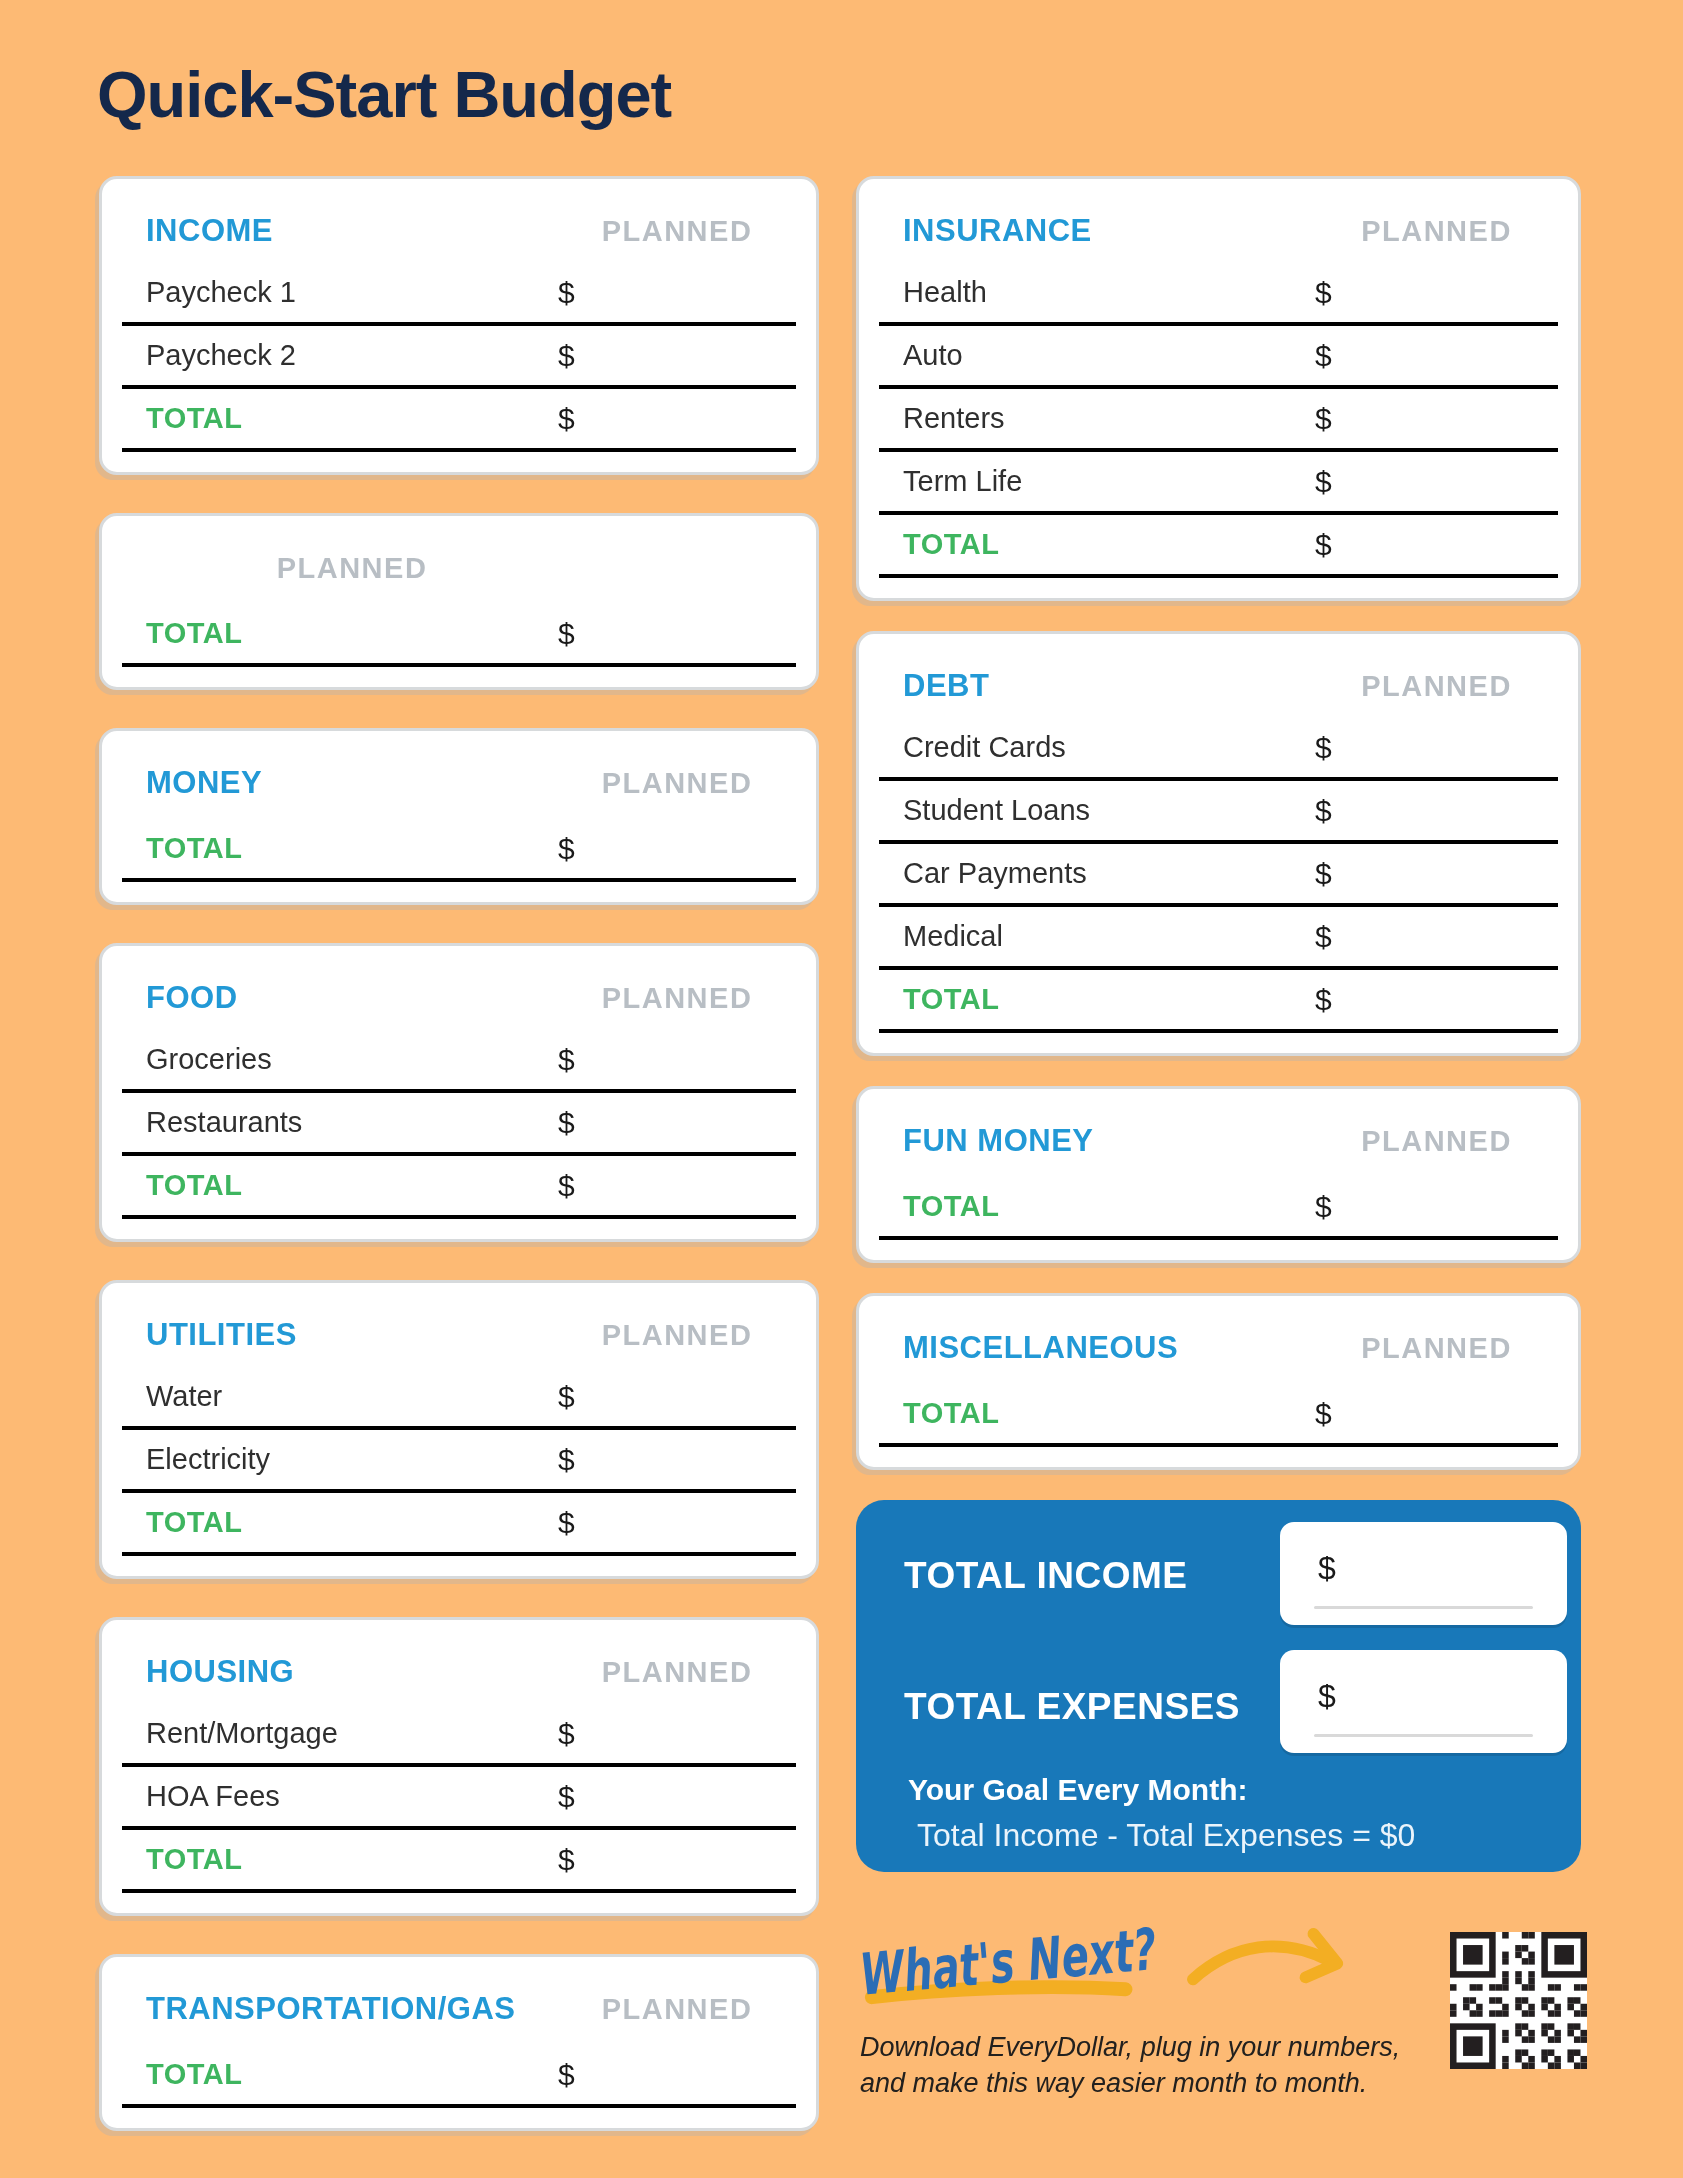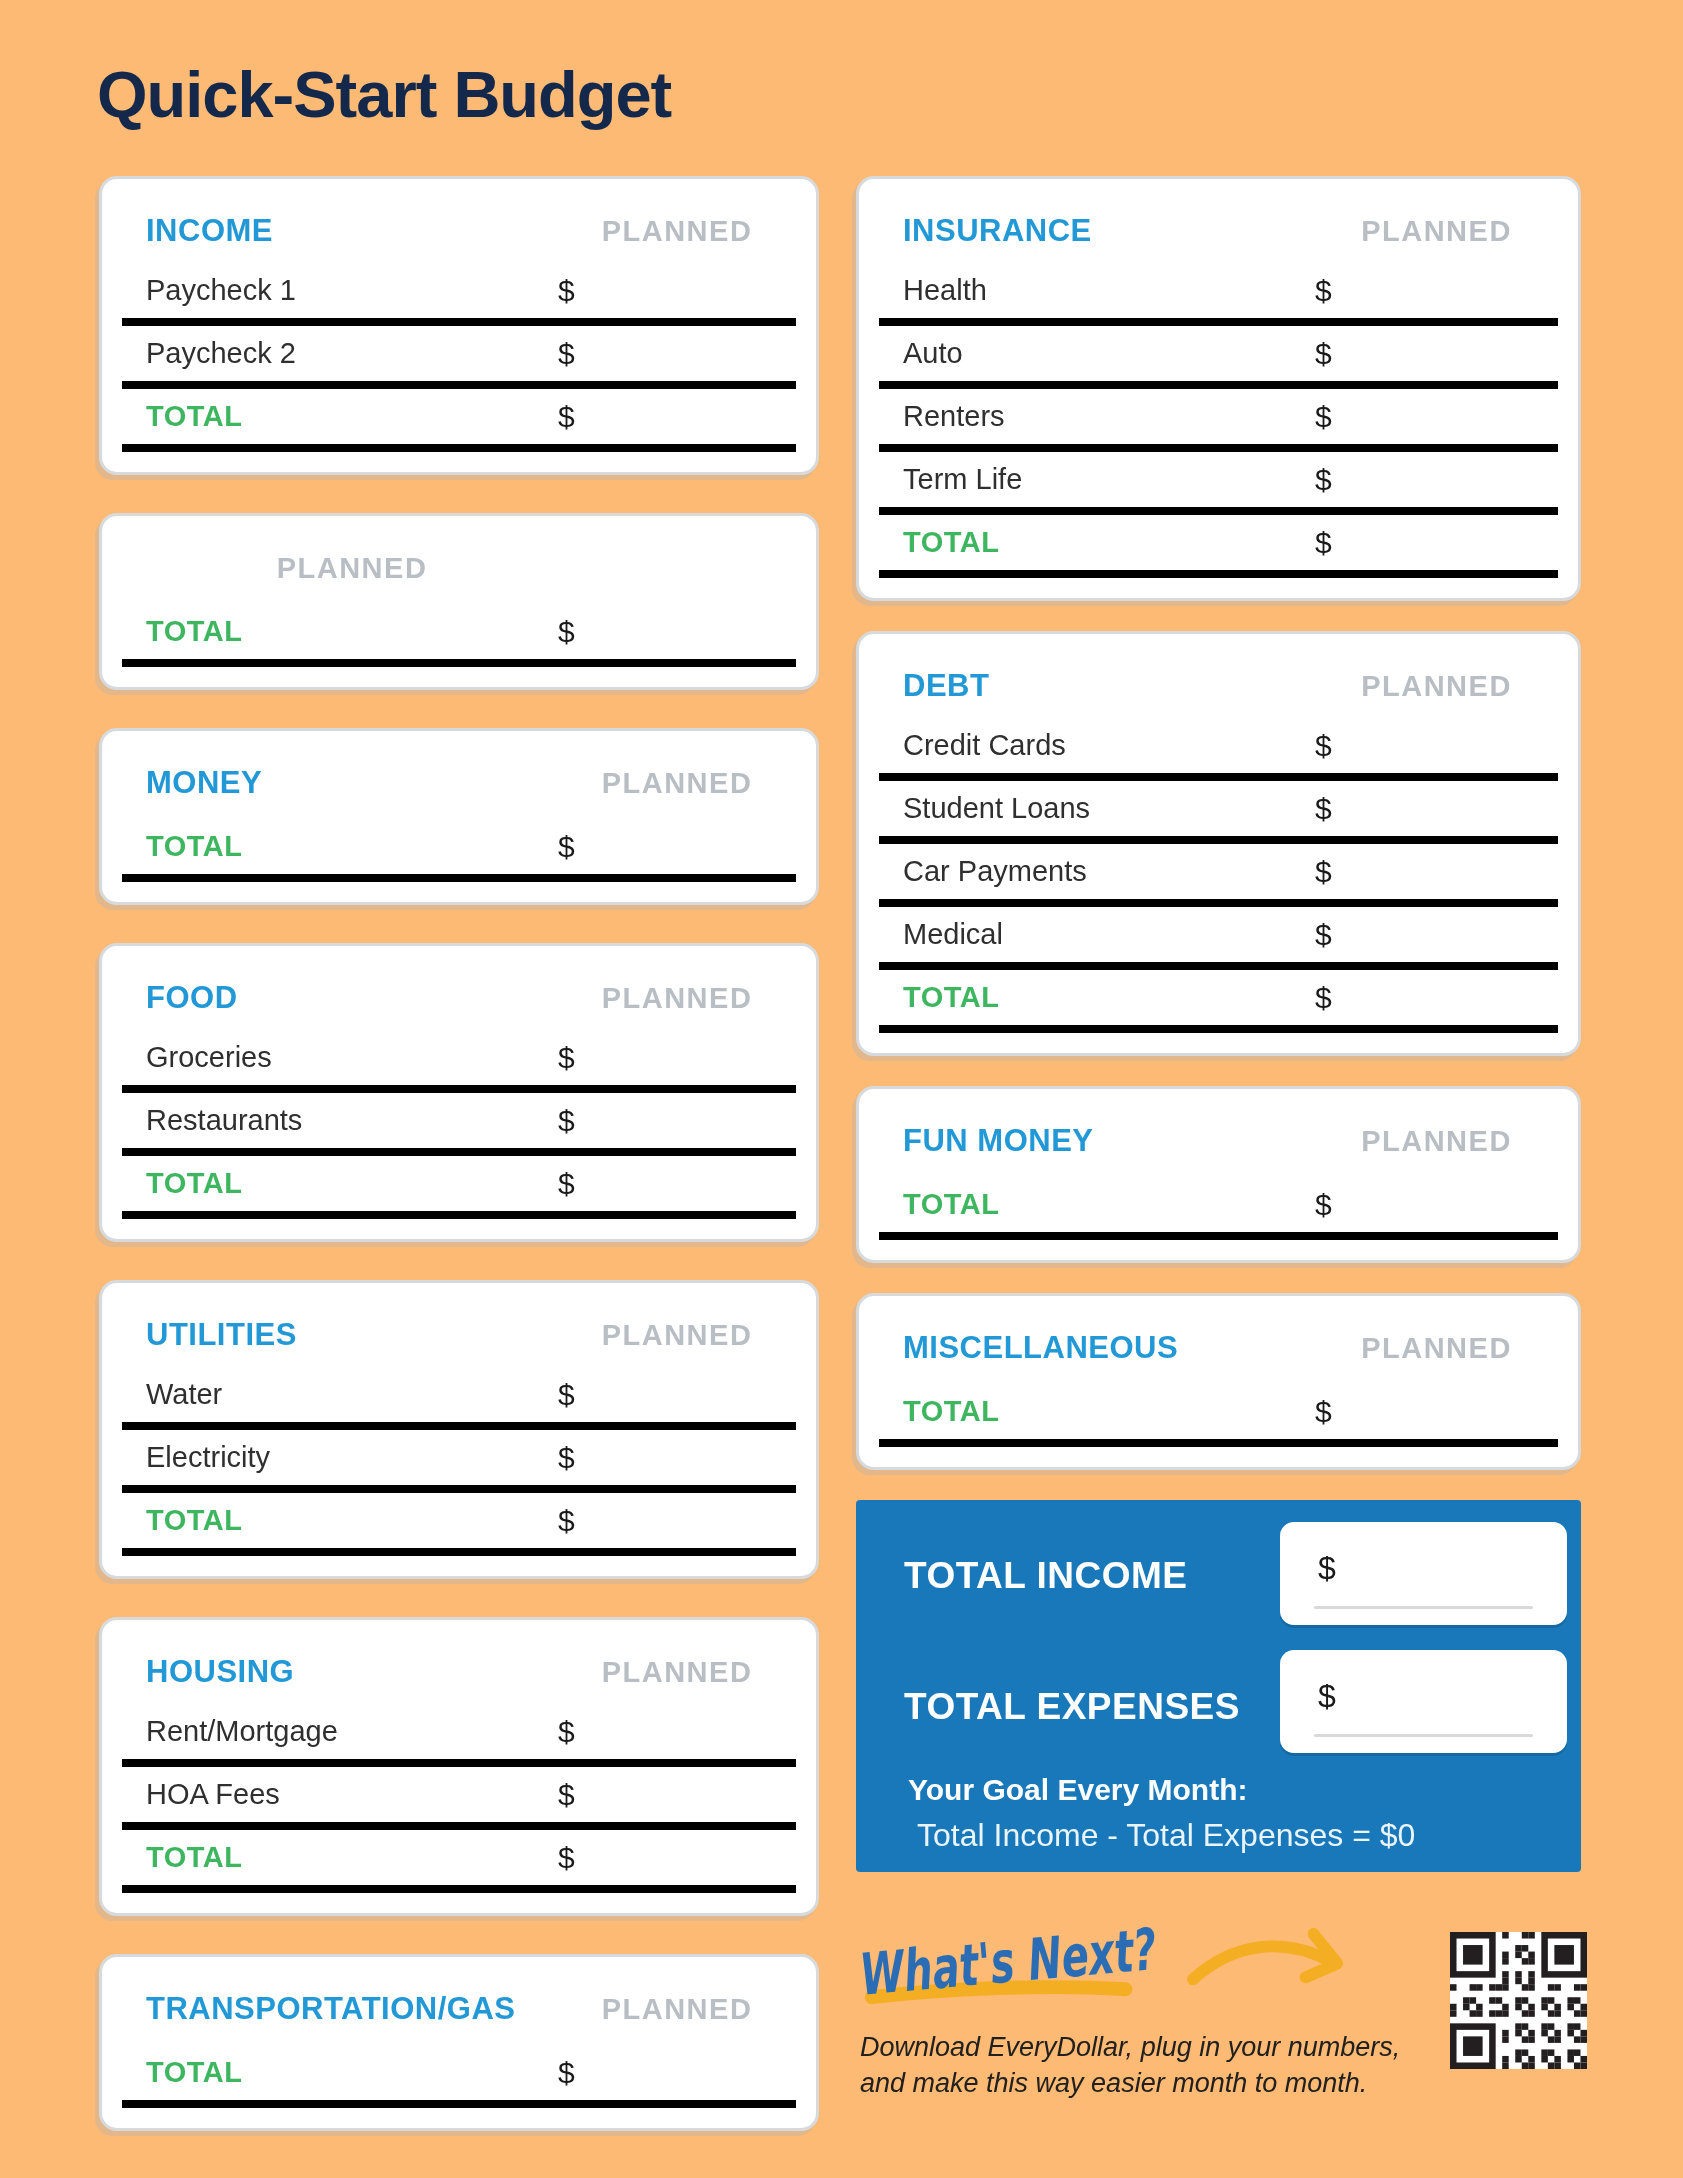--- a/index.html
+++ b/index.html
@@ -22,29 +22,29 @@
     box-shadow: -4px 5px 0 rgba(173,179,184,0.35);
   }
   .card-head {
     display: grid; grid-template-columns: 412px 1fr; align-items: center;
     height: 36px; margin-bottom: 14px; padding-left: 24px;
   }
   .sec-title { font-size: 31px; font-weight: 800; color: #2299d6; letter-spacing: 0.5px; white-space: nowrap; }
   .planned   { font-size: 29px; font-weight: 800; color: #b8bec4; letter-spacing: 1.5px; text-align: center; }
   .row {
     display: grid; grid-template-columns: 412px 1fr; align-items: center;
-    height: 63px; padding-left: 24px; border-bottom: 8px solid #000000;
+    height: 63px; padding-left: 24px; border-bottom: 4px solid #000000;
   }
   .rows.single .row { margin-top: 18px; }
   .row .label { font-size: 29px; color: #2f2f2f; }
   .row.total .label { color: #3eb55f; font-weight: 800; letter-spacing: 0.5px; }
   .amount { font-size: 30px; color: #1a1a1a; }
 
   .summary {
-    width: 725px; height: 372px; background: #1878b9; border-radius: 4px;
+    width: 725px; height: 372px; background: #1878b9; border-radius: 28px;
     position: relative; color: #fff;
   }
   .sum-label { position: absolute; left: 48px; font-size: 37px; font-weight: 800; letter-spacing: 0.5px; }
   .lbl-income   { top: 55px; }
   .lbl-expenses { top: 186px; }
   .sum-input {
     position: absolute; left: 424px; width: 287px; height: 103px;
     background: #fff; border-radius: 14px; box-shadow: 0 3px 0 rgba(0,0,0,0.12);
   }
   .inp-income   { top: 22px; }

